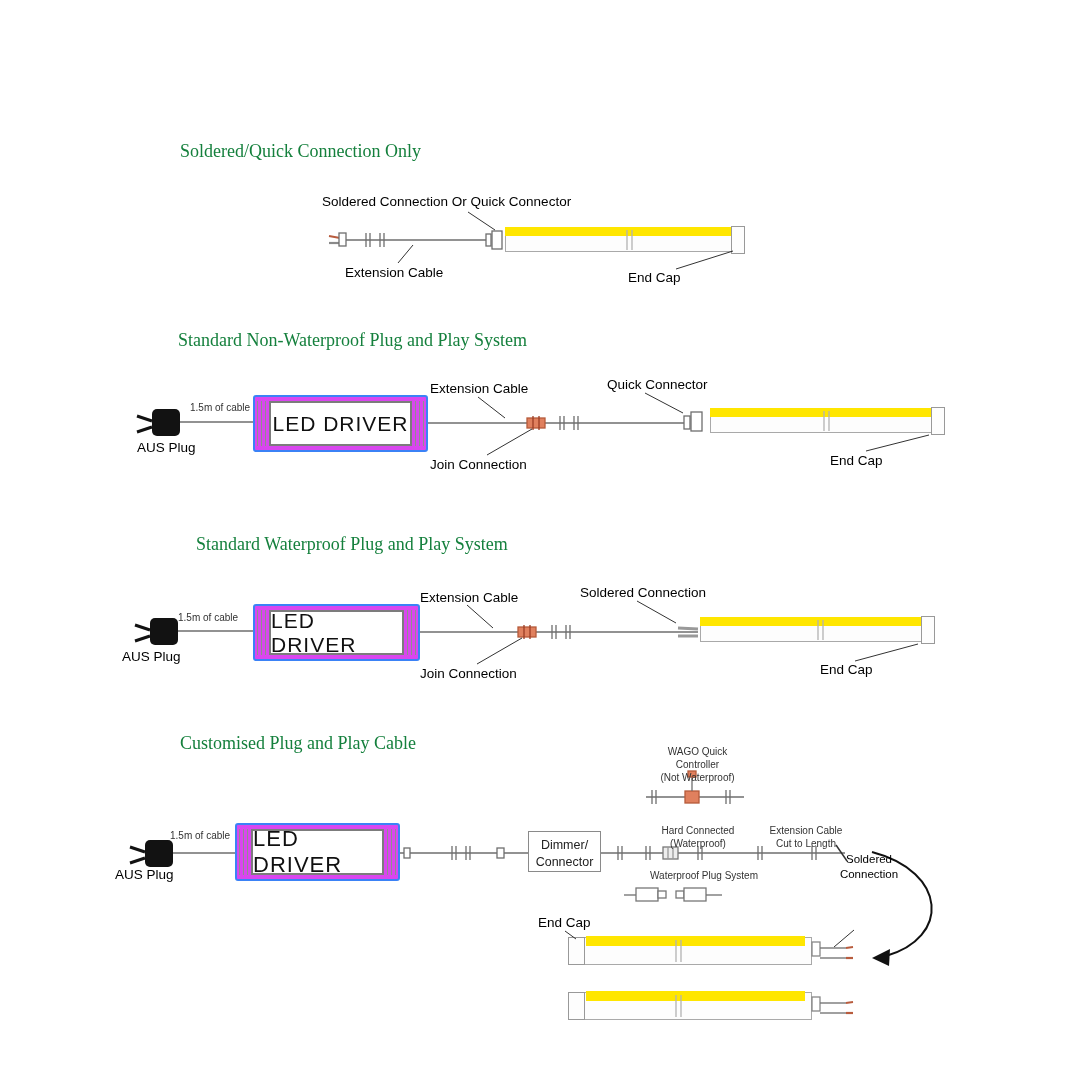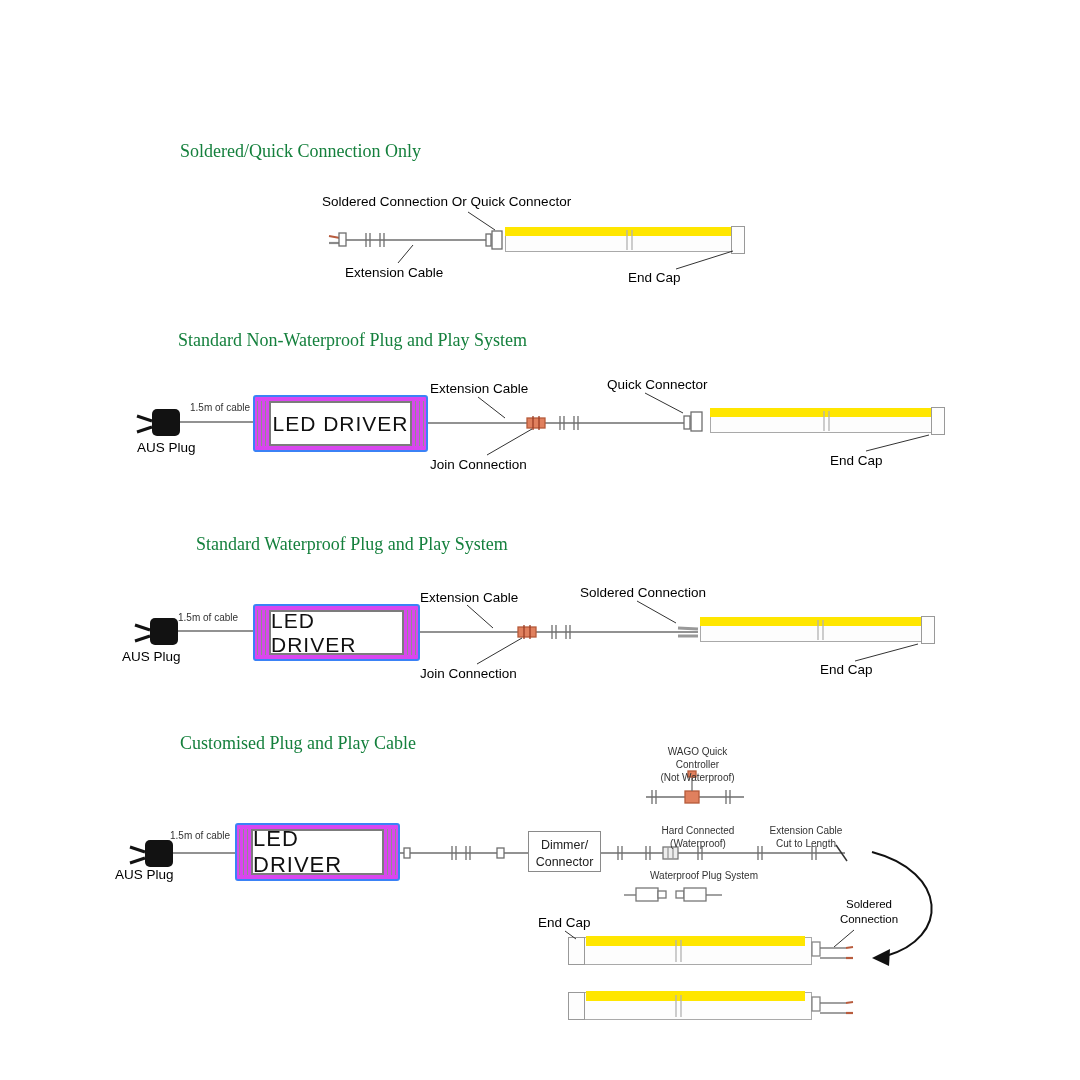--- a/index.html
+++ b/index.html
@@ -118,21 +118,21 @@
 
   <div class="lbl-sm center" style="left:760px; top:824px; width:92px;">
     <div>Extension Cable</div>
     <div>Cut to Length</div>
   </div>
 
   <div class="lbl-sm" style="left:650px; top:870px;">Waterproof Plug System</div>
 
   <div class="lbl" style="left:538px; top:915px;">End Cap</div>
 
-  <div class="lbl center" style="left:833px; top:897px; width:72px; font-size:11.5px;">
+  <div class="lbl center" style="left:833px; top:852px; width:72px; font-size:11.5px;">
     <div>Soldered</div>
     <div>Connection</div>
   </div>
 
   <div class="endcap" style="left:568px; top:937px; width:17px; height:28px;"></div>
   <div class="strip" style="left:584px; top:937px; width:228px; height:28px;"></div>
   <div class="glow" style="left:586px; top:936px; width:219px; height:10px;"></div>
 
   <div class="endcap" style="left:568px; top:992px; width:17px; height:28px;"></div>
   <div class="strip" style="left:584px; top:992px; width:228px; height:28px;"></div>

